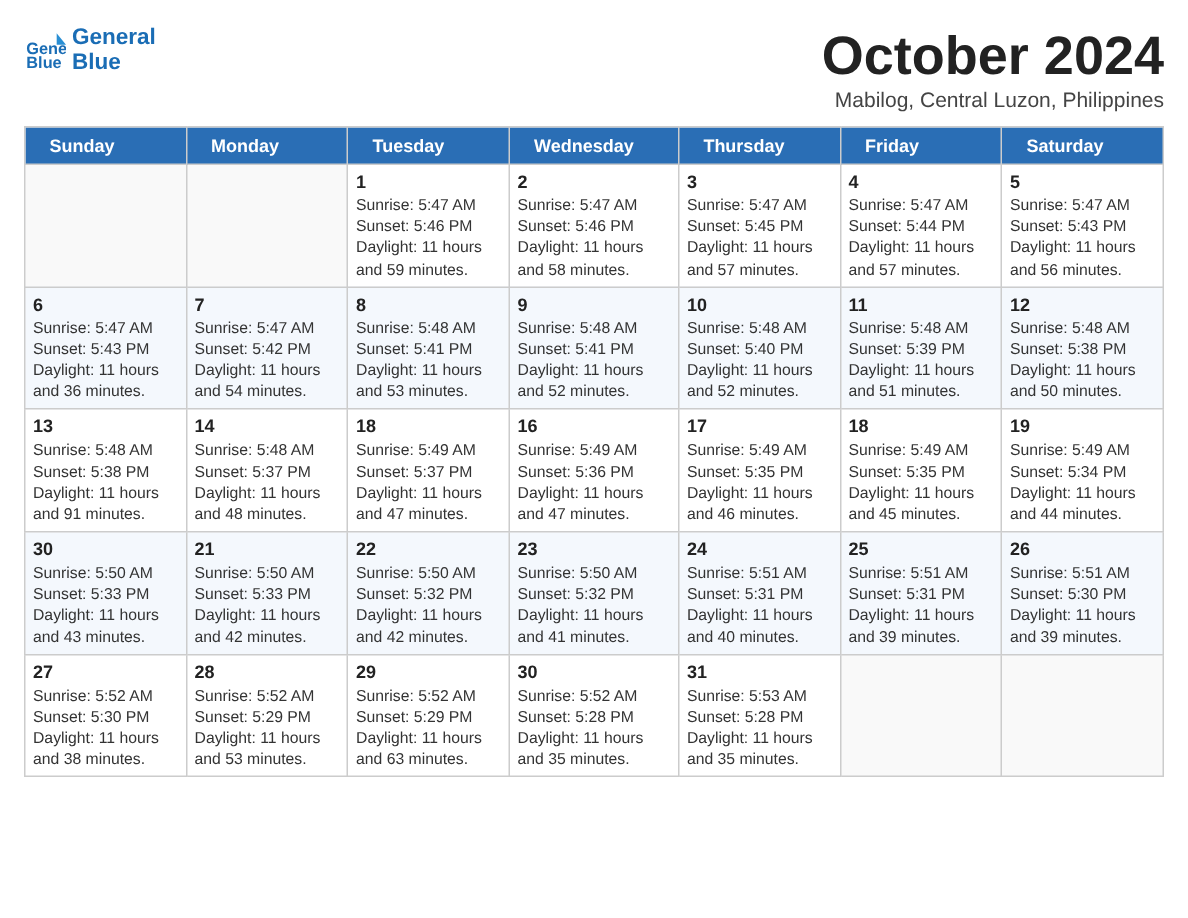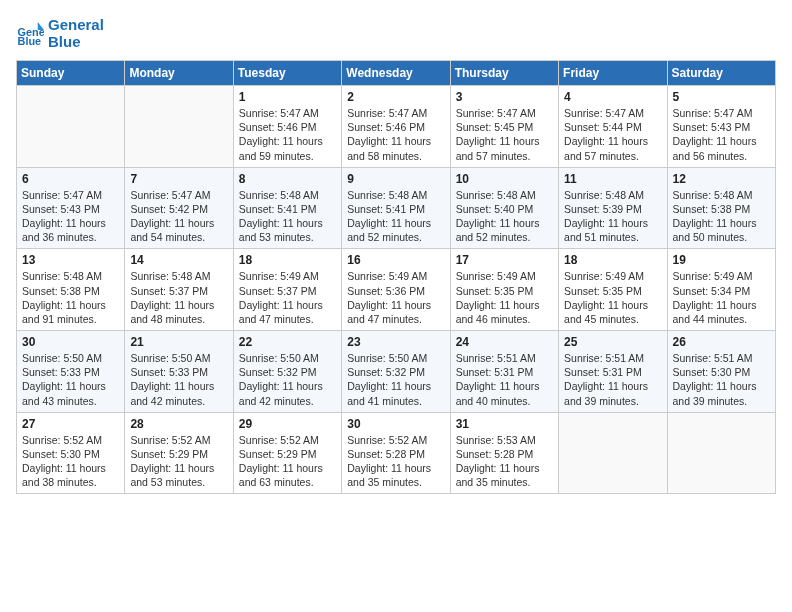--- a/index.html
+++ b/index.html
@@ -38,21 +38,21 @@
       color: #444;
     }
     table {
       width: 100%;
       border-collapse: collapse;
       font-size: 11px;
     }
     thead tr th {
       background: #2a6eb5;
       color: #fff;
-      padding: 5px 4px;
+      padding: 5px 16px;
       text-align: left;
       font-size: 12px;
       font-weight: bold;
       border: 1px solid #ccc;
     }
     tbody tr td {
       border: 1px solid #ccc;
       padding: 4px 5px;
       vertical-align: top;
       min-height: 80px;
@@ -84,20 +84,24 @@
     <svg class="logo-icon" viewBox="0 0 36 36">
       <text x="2" y="22" font-size="14" font-weight="bold" fill="#1a6db5">General</text>
       <text x="2" y="34" font-size="14" font-weight="bold" fill="#1a6db5">Blue</text>
       <polygon points="28,4 36,14 28,14" fill="#2a8fd4"></polygon>
     </svg>
     <div>
       <div style="font-size:15px;font-weight:bold;color:#1a6db5;">General</div>
       <div style="font-size:15px;font-weight:bold;color:#1a6db5;">Blue</div>
     </div>
   </div>
+  <div class="title-area">
+    <div class="month-title">October 2024</div>
+    <div class="location">Mabilog, Central Luzon, Philippines</div>
+  </div>
 </div>
 
 <table>
   <thead>
     <tr id="dow-row">
     <th>Sunday</th>
         <th>Monday</th>
         <th>Tuesday</th>
         <th>Wednesday</th>
         <th>Thursday</th>

